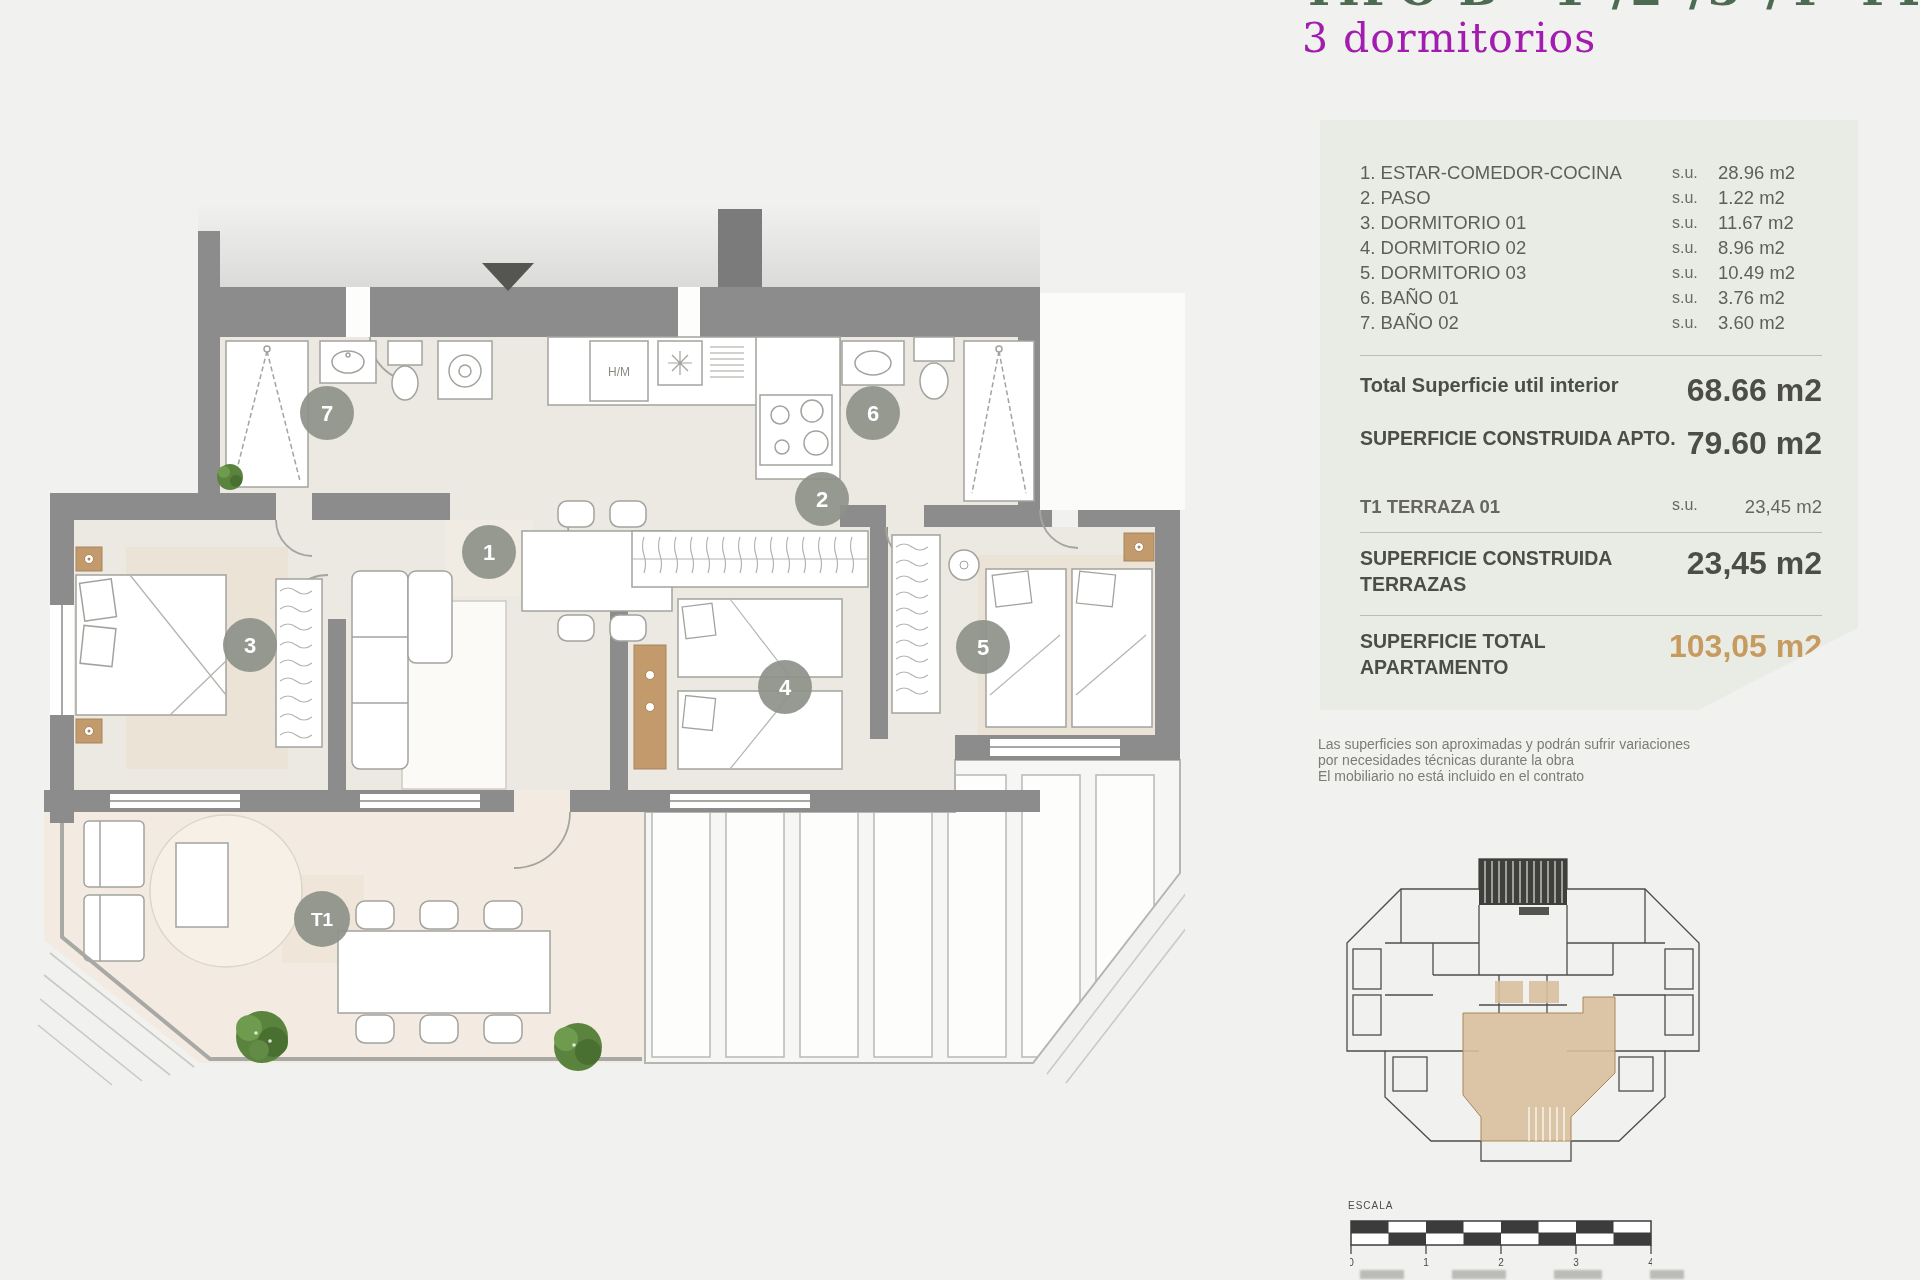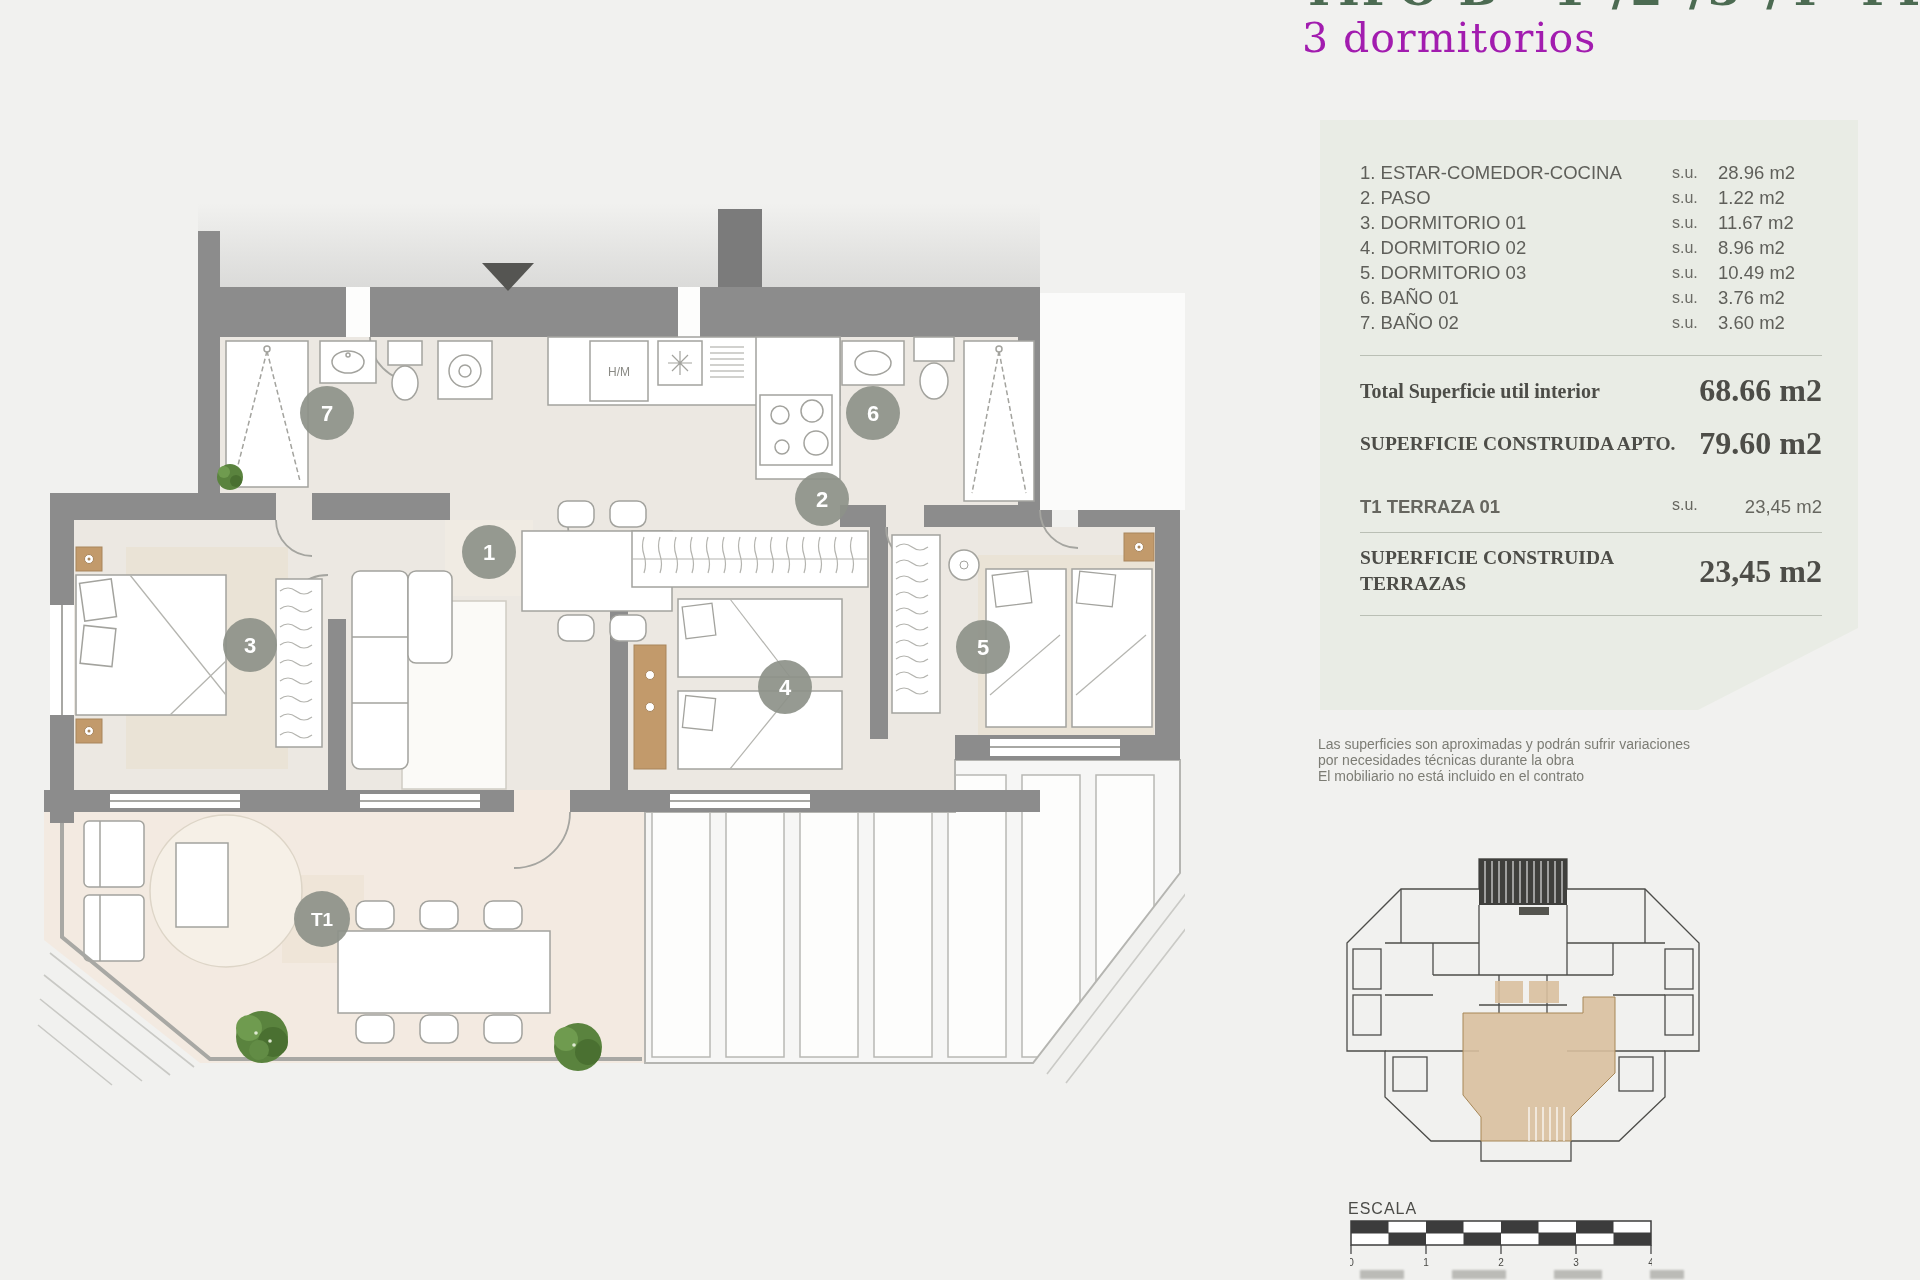--- a/index.html
+++ b/index.html
@@ -26,35 +26,35 @@
     left:1320px;top:120px;width:538px;height:590px;
     background:var(--panel-bg,#e9ece5);
     clip-path:polygon(0 0,100% 0,100% 508px,378px 100%,0 100%);
   }
   .panel-inner{padding:40px 36px 0 40px;}
   .room-row{display:flex;line-height:25px;font-size:18.5px;color:#5f5f5a;}
   .room-row .nm{flex:1;}
   .room-row .su{width:46px;text-align:left;font-size:16px;color:#6b6b65;}
   .room-row .val{width:104px;font-size:18.5px;}
   .divider{height:1px;background:#a2a89b;opacity:.65;margin-top:20px;}
-  .big-row{display:flex;align-items:center;margin-top:16px;font-family:Liberation Serif, serif;}
+  .big-row{display:flex;align-items:flex-start;margin-top:16px;}
   .big-row .lbl{flex:1;font-size:19.5px;font-weight:700;color:#4d4d48;line-height:26px;}
   .big-row .lbl.mixed{font-size:20px;}
   .big-row .bval{font-size:32px;font-weight:700;color:#4d4d48;white-space:nowrap;}
   .big-row .bval.accent{color:var(--accent,#c79a5f);}
   .t-row{display:flex;margin-top:34px;font-size:18.5px;color:#66665f;}
   .t-row .lbl{flex:1;font-weight:700;}
   .t-row .su{width:46px;font-size:16px;}
   .t-row .val{width:104px;text-align:right;}
   
   .disclaimer{left:1318px;top:736px;font-size:14px;line-height:16px;color:#7c7c74;}
   
   .miniplan{left:1333px;top:845px;width:380px;height:330px;}
   
-  .scale-label{left:1348px;top:1200px;font-size:16px;letter-spacing:1px;color:#4c4c48;}
+  .scale-label{left:1348px;top:1200px;font-size:10px;letter-spacing:1px;color:#4c4c48;}
   .scale-bar{left:1350px;top:1220px;width:302px;height:50px;}
   .smudges{left:1360px;top:1270px;display:flex;gap:48px;}
   .smudges span{display:block;height:9px;background:#8f8f8a;opacity:.55;filter:blur(1px);}
   
   .plan-wrap{left:30px;top:175px;width:1155px;height:1010px;}
   svg text.badge-num{font-family:"Liberation Sans",sans-serif;font-weight:700;fill:#ffffff;}
   svg text.tiny{font-family:"Liberation Sans",sans-serif;fill:#8a8a85;}
   svg text.tick{font-family:"Liberation Sans",sans-serif;fill:#4a4a46;}
 </style>
 </head>
@@ -409,20 +409,27 @@
     <div class="big-row" style="margin-top:12px">
       <span class="lbl">
           <span style="display:block">SUPERFICIE CONSTRUIDA</span>
           <span style="display:block">TERRAZAS</span>
         </span>
       <span class="bval">23,45 m2</span>
     </div>
 
     <div class="divider" style="margin-top:18px"></div>
 
+    <div class="big-row" style="margin-top:12px">
+      <span class="lbl">
+          <span style="display:block">SUPERFICIE TOTAL</span>
+          <span style="display:block">APARTAMENTO</span>
+        </span>
+      <span class="bval accent">103,05 m2</span>
+    </div>
   </div>
 </div>
 
 <div class="abs disclaimer">
   <div>Las superficies son aproximadas y podrán sufrir variaciones</div>
   <div>por necesidades técnicas durante la obra</div>
   <div>El mobiliario no está incluido en el contrato</div>
 </div>
 
 <div class="abs miniplan">

